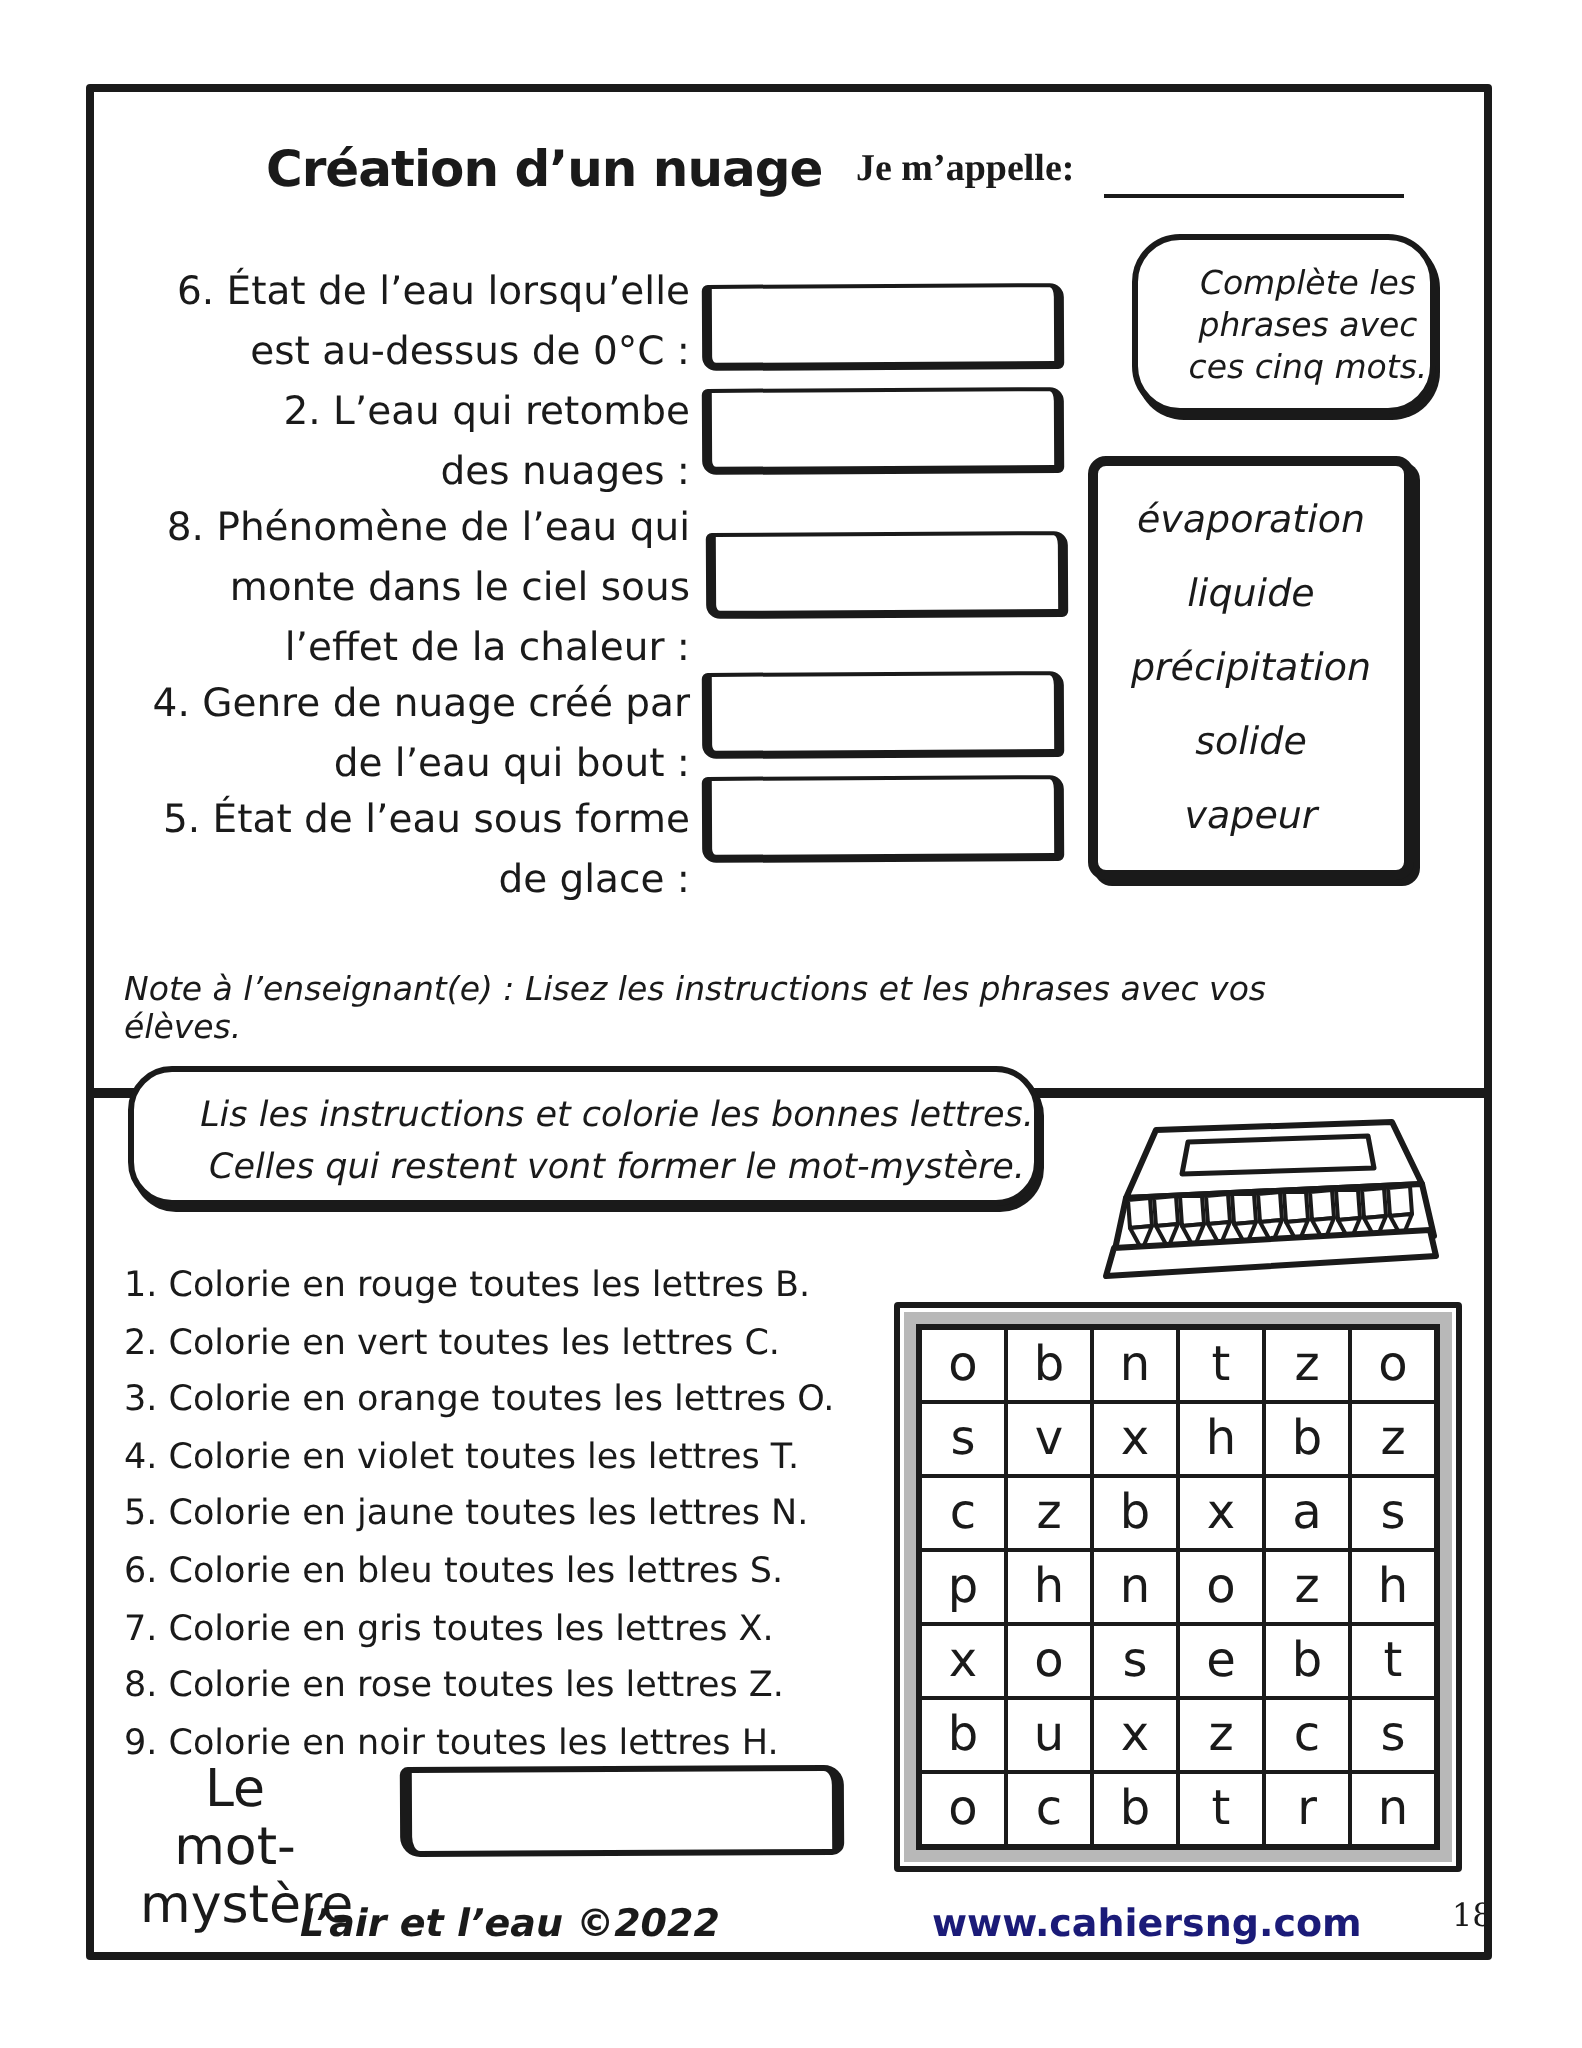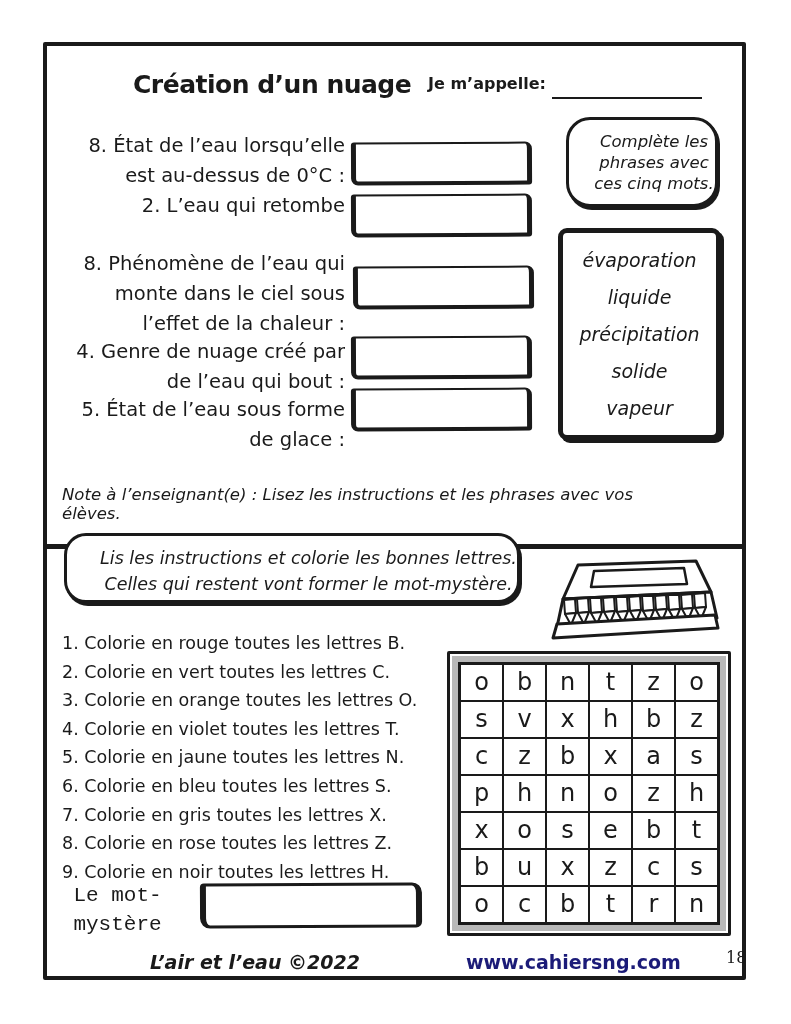--- a/index.html
+++ b/index.html
@@ -6,21 +6,21 @@
   .page{
     position:relative;width:791px;height:1024px;background:#ffffff;
     font-family:"DejaVu Sans","Liberation Sans",sans-serif;color:#1a1a1a;overflow:hidden;
   }
   .sheet{
     position:absolute;left:43px;top:42px;width:703px;height:938px;
     border:4px solid #1a1a1a;box-sizing:border-box;background:#fff;border-radius:2px;
   }
   .abs{position:absolute;}
   .title{font-size:25px;font-weight:700;letter-spacing:-0.5px;}
-  .name-label{font-size:16px;font-weight:600;}
+  .name-label{font-size:19px;font-weight:600;font-family:Liberation Serif, serif;}
   .name-line{height:2px;background:#1a1a1a;}
   .hint-bubble{
     width:152px;height:90px;border:3px solid #1a1a1a;border-radius:24px;background:#fff;
     box-shadow:2px 3px 0 #1a1a1a;text-align:center;padding-top:11px;box-sizing:border-box;
   }
   .hint-bubble .ln{font-style:italic;font-size:16.5px;line-height:21px;padding-left:24px;}
   .word-bank{
     width:163px;height:212px;border:5px solid #1a1a1a;border-radius:9px;background:#fff;
     box-shadow:3px 3px 0 #1a1a1a;display:flex;flex-direction:column;justify-content:space-around;
     align-items:center;padding:8px 0;box-sizing:border-box;
@@ -46,21 +46,21 @@
   }
   .grid-gray{background:#b8b8b8;padding:6px;}
   .grid-cells{
     display:grid;grid-template-columns:repeat(6,43px);grid-auto-rows:37px;
     border:2px solid #1a1a1a;background:#111;gap:0;
   }
   .cell{
     border:1.5px solid #1a1a1a;background:#fff;text-align:center;line-height:34px;
     font-size:24px;box-sizing:border-box;
   }
-  .mystery-label{width:95px;text-align:center;font-size:21px;line-height:29px;font-family:Liberation Mono, monospace;}
+  .mystery-label{width:95px;text-align:center;font-size:26px;line-height:29px;}
   .mystery-box{
     width:222px;height:45px;background:#fff;box-sizing:border-box;
     border-style:solid;border-color:#1a1a1a;border-width:3px 6px 3px 6px;
     border-radius:4px 10px 6px 10px;transform:rotate(-0.3deg);
   }
   .footer-left{font-size:19px;font-weight:700;}
   .footer-url{font-size:19px;font-weight:700;}
   .page-num{font-size:16px;font-family:"DejaVu Serif","Liberation Serif",serif;margin-left:24px;}
 </style>
 </head>
@@ -72,34 +72,35 @@
   <div class="abs title" style="left:133px;top:70px;">Création d’un nuage</div>
   <div class="abs name-label" style="left:428px;top:74px;">Je m’appelle:</div>
   <div class="abs name-line" style="left:552px;top:97px;width:150px;"></div>
 
   <div class="abs hint-bubble" style="left:566px;top:117px;">
     <div class="ln">Complète les</div>
     <div class="ln">phrases avec</div>
     <div class="ln">ces cinq mots.</div>
   </div>
 
-  <div class="abs word-bank" style="left:558px;top:228px;">
+  <div class="abs word-bank" style="left:544px;top:228px;">
     <div class="word">évaporation</div>
     <div class="word">liquide</div>
     <div class="word">précipitation</div>
     <div class="word">solide</div>
     <div class="word">vapeur</div>
   </div>
 
   <div class="abs qtext" style="left:55px;top:131px;">
-    <div>8. État de l’eau lorsqu’elle</div>
+    <div>6. État de l’eau lorsqu’elle</div>
     <div>est au-dessus de 0°C :</div>
   </div>
   <div class="abs qtext" style="left:55px;top:191px;">
     <div>2. L’eau qui retombe</div>
+    <div>des nuages :</div>
   </div>
   <div class="abs qtext" style="left:55px;top:249px;">
     <div>8. Phénomène de l’eau qui</div>
     <div>monte dans le ciel sous</div>
     <div>l’effet de la chaleur :</div>
   </div>
   <div class="abs qtext" style="left:55px;top:337px;">
     <div>4. Genre de nuage créé par</div>
     <div>de l’eau qui bout :</div>
   </div>

